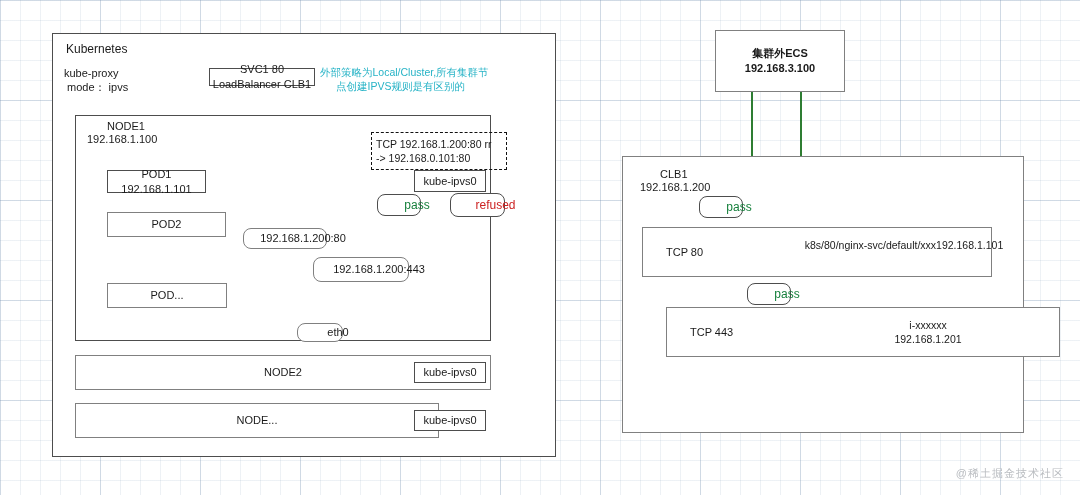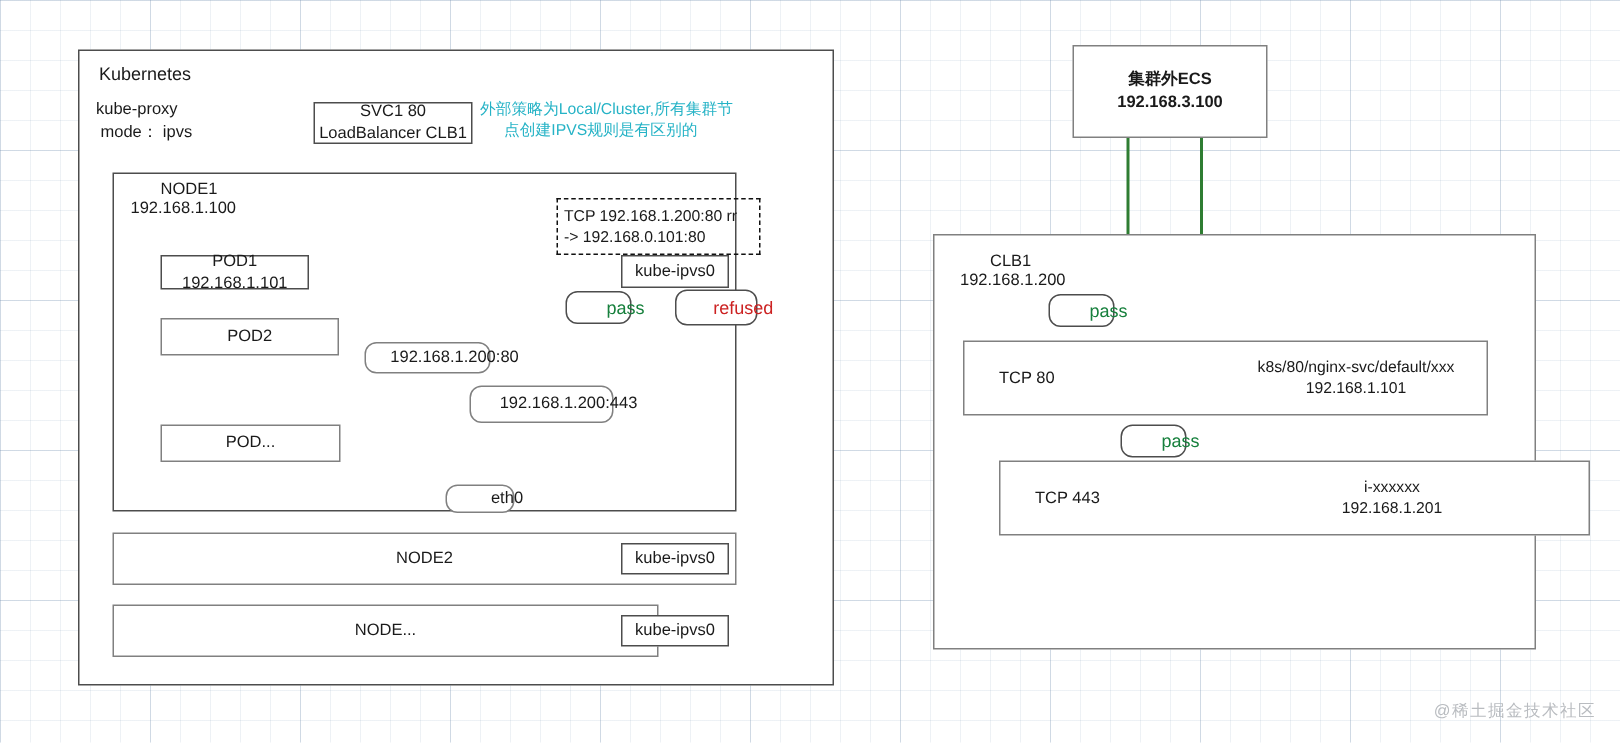--- a/index.html
+++ b/index.html
@@ -73,21 +73,21 @@
 
   <path d="M727,253 L795,253" fill="none" stroke="#7bb0d6" stroke-width="2" marker-end="url(#ablu)"></path>
   <path d="M727,333 L795,333" fill="none" stroke="#7bb0d6" stroke-width="2" marker-end="url(#ablu)"></path>
 </svg>
 
 <div class="box" style="left:52px;top:33px;width:504px;height:424px;"></div>
 <div class="lbl f12" style="left:66px;top:42px;">Kubernetes</div>
 <div class="lbl f11" style="left:64px;top:67px;">kube-proxy</div>
 <div class="lbl f11" style="left:67px;top:80px;">mode： ipvs</div>
 
-<div class="box ctr" style="left:209px;top:68px;width:106px;height:28px;flex-direction:column;">
+<div class="box ctr" style="left:209px;top:68px;width:106px;height:18px;flex-direction:column;">
   <div class="f11">SVC1 80</div>
   <div class="f11">LoadBalancer CLB1</div>
 </div>
 
 <div class="lbl f105 cyan" style="left:320px;top:66px;">外部策略为Local/Cluster,所有集群节</div>
 <div class="lbl f105 cyan" style="left:336px;top:80px;">点创建IPVS规则是有区别的</div>
 
 <div class="box" style="left:75px;top:115px;width:416px;height:226px;"></div>
 <div class="lbl f11" style="left:107px;top:120px;">NODE1</div>
 <div class="lbl f11" style="left:87px;top:133px;">192.168.1.100</div>
@@ -124,21 +124,21 @@
 
 <div class="box boxlight" style="left:622px;top:156px;width:402px;height:277px;"></div>
 <div class="lbl f11" style="left:660px;top:168px;">CLB1</div>
 <div class="lbl f11" style="left:640px;top:181px;">192.168.1.200</div>
 
 <div class="box rounded ctr f12 green" style="left:699px;top:196px;width:44px;height:22px;">pass</div>
 <div class="box rounded ctr f12 green" style="left:747px;top:283px;width:44px;height:22px;">pass</div>
 
 <div class="box boxlight" style="left:642px;top:227px;width:350px;height:50px;">
   <div class="lbl f11" style="left:23px;top:18px;">TCP 80</div>
-  <div class="lbl f105 ctr" style="left:175px;top:10px;width:172px;flex-direction:column;">
+  <div class="lbl f105 ctr" style="left:175px;top:10px;width:172px;">
     <div>k8s/80/nginx-svc/default/xxx</div>
     <div>192.168.1.101</div>
   </div>
 </div>
 
 <div class="box boxlight" style="left:666px;top:307px;width:394px;height:50px;">
   <div class="lbl f11" style="left:23px;top:18px;">TCP 443</div>
   <div class="lbl f105 ctr" style="left:175px;top:10px;width:172px;flex-direction:column;">
     <div>i-xxxxxx</div>
     <div>192.168.1.201</div>

